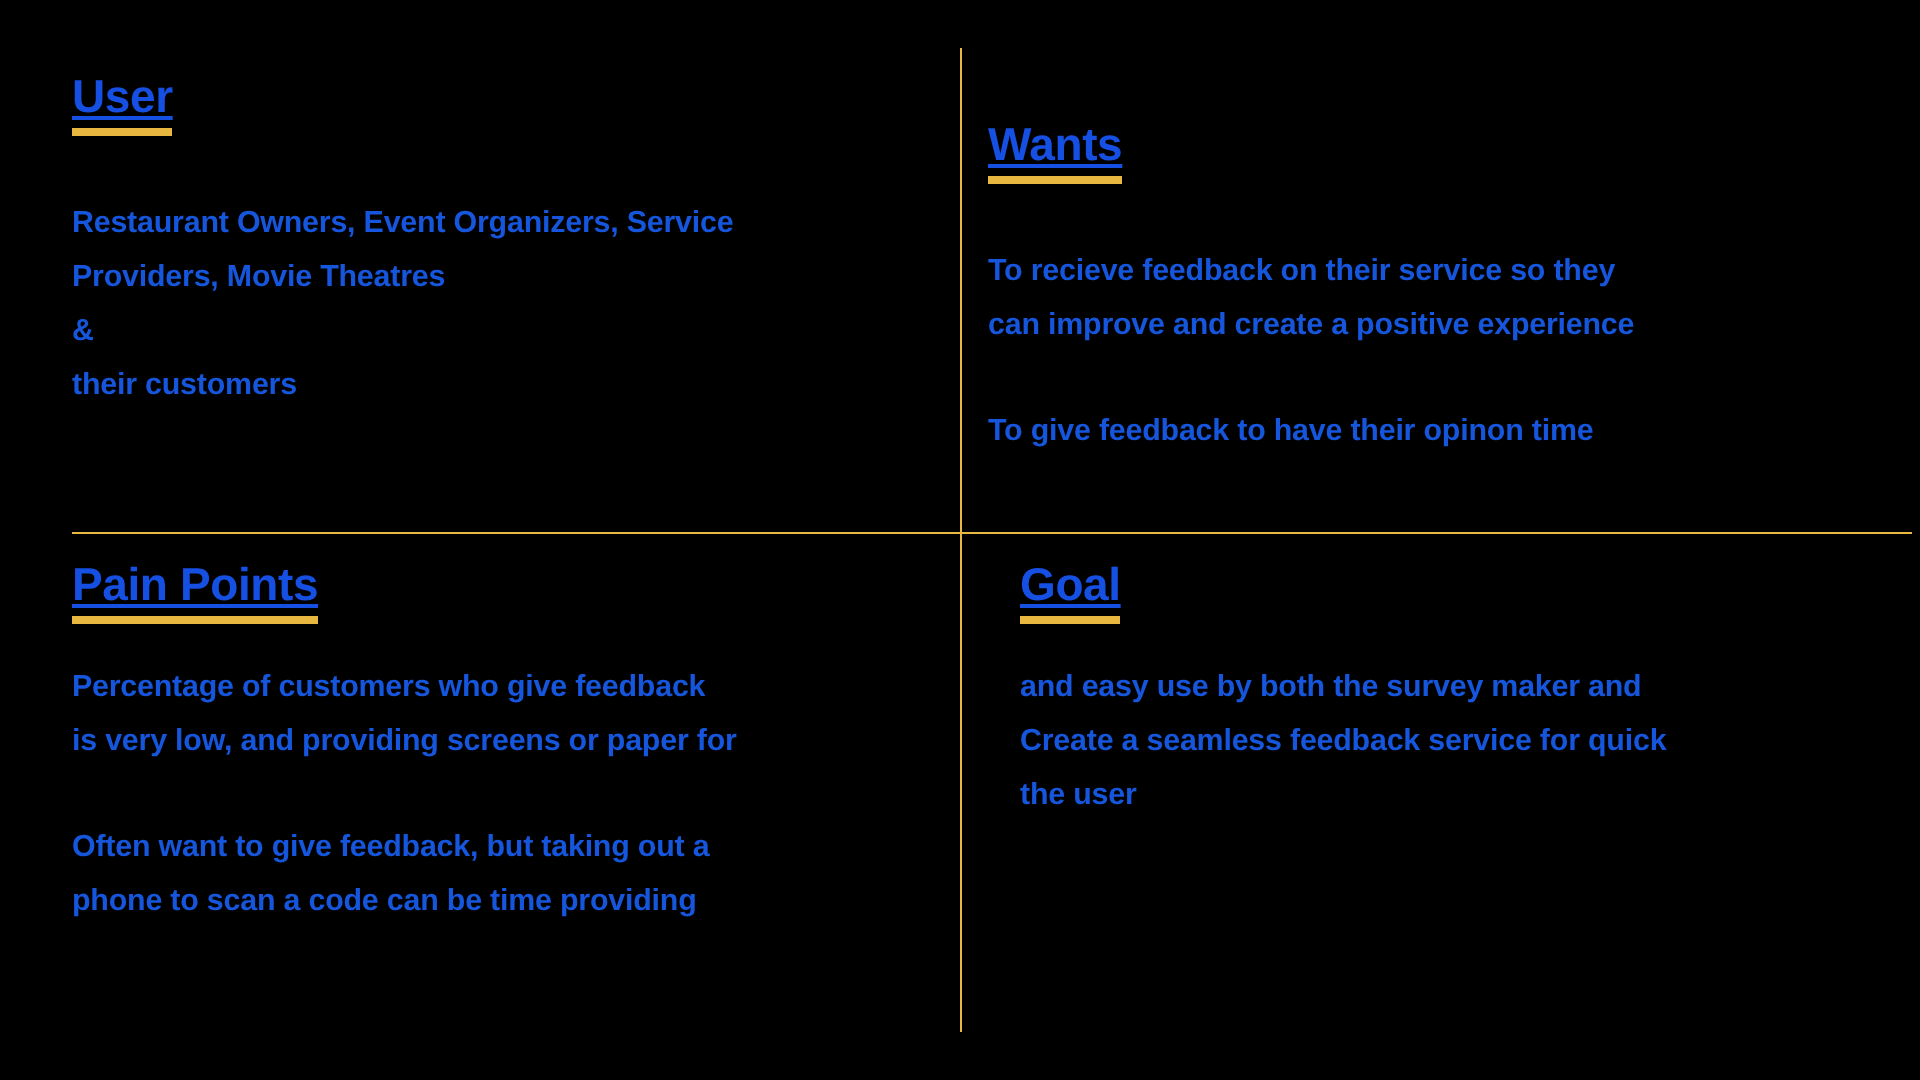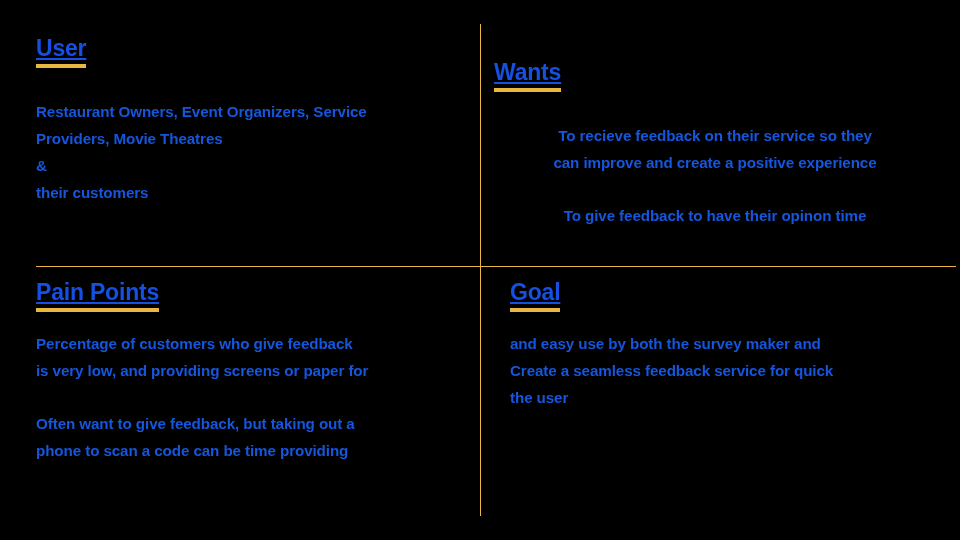--- a/index.html
+++ b/index.html
@@ -75,21 +75,21 @@
     font-size: 15.2px;
     font-weight: bold;
     line-height: 1.78;
     letter-spacing: -0.1px;
   }
   .q-body + .q-body {
     margin-top: 26px;
   }
 
   .body-block-user   { margin-top: 30px; }
-  .body-block-wants  { margin-top: 30px; text-align: center; }
+  .body-block-wants  { margin-top: 30px; }
   .body-block-pain   { margin-top: 18px; }
   .body-block-goal   { margin-top: 18px; }
 
   .line { display: block; }
 </style>
 </head>
 <body>
 
 <div id="empathy-map">
 

